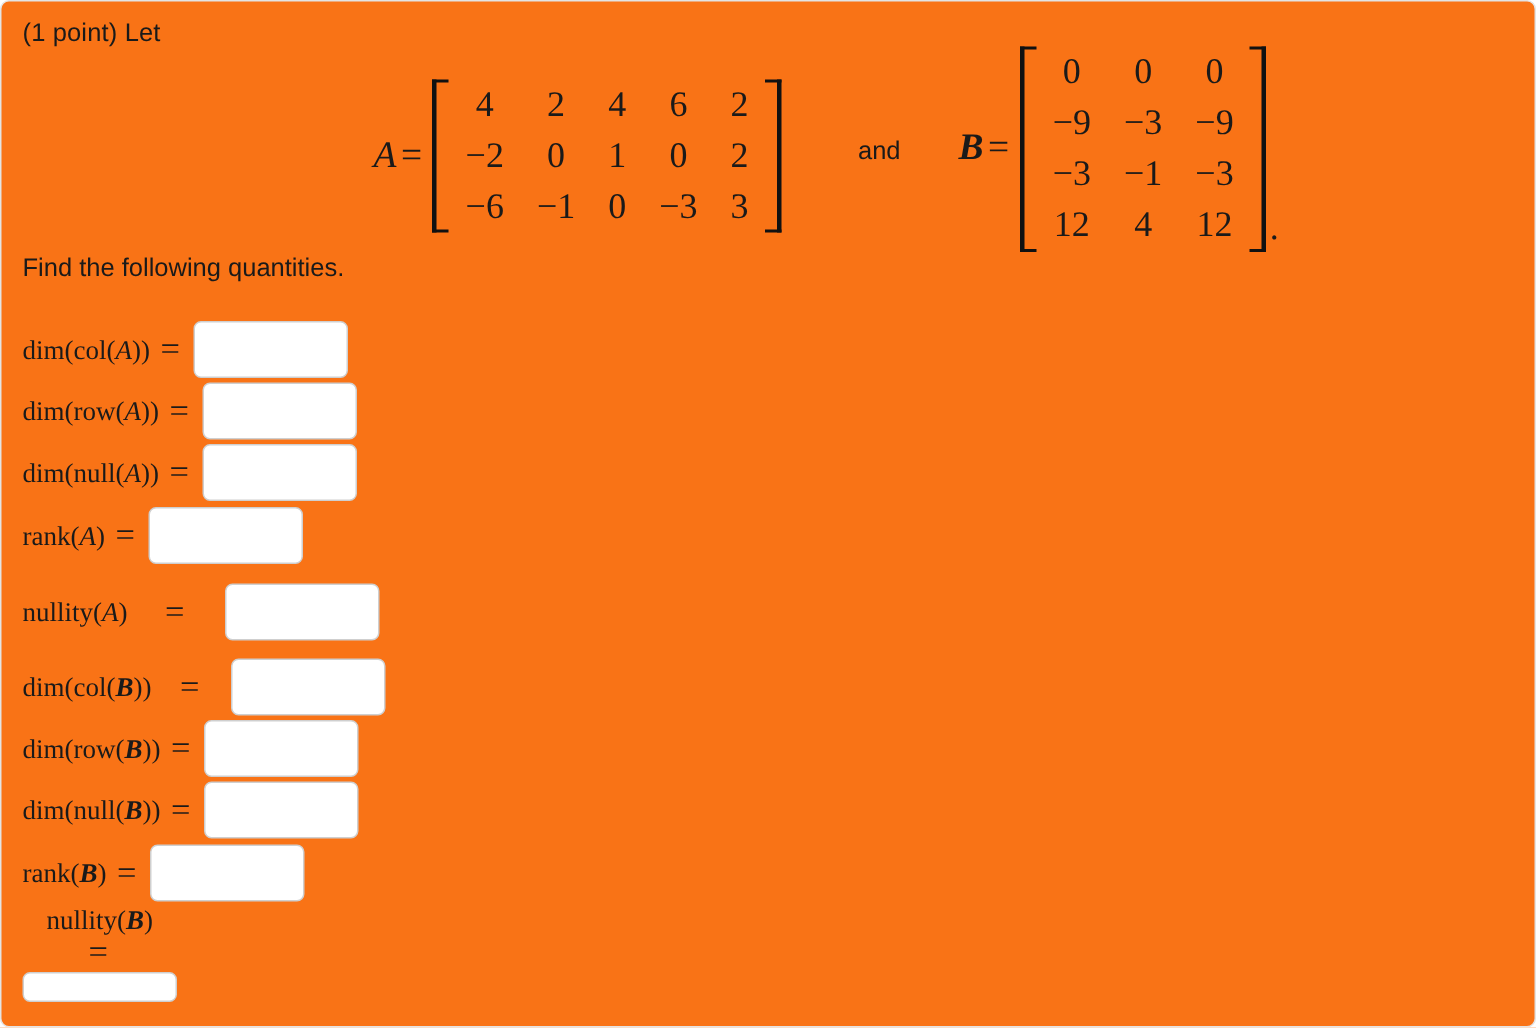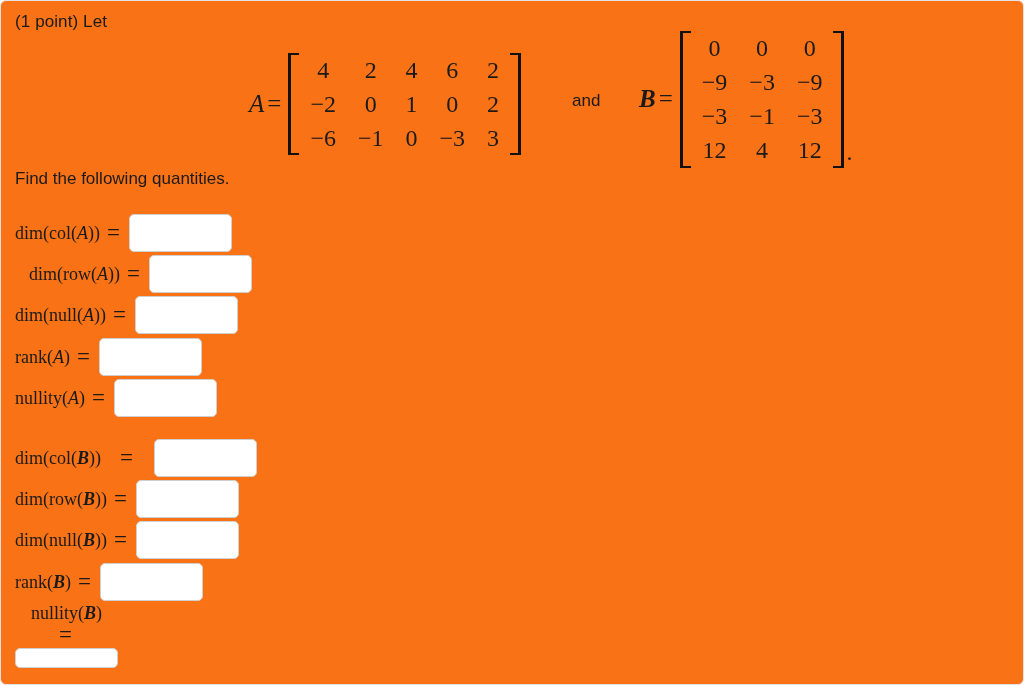--- a/index.html
+++ b/index.html
@@ -243,36 +243,36 @@
   </div>
 
   <div id="find-line" class="sans">Find the following quantities.</div>
 
   <div id="questions">
       <div class="q-row" style="top: 213px;">
         <span class="q-label"><span>dim(col(</span><i>A</i><span>))</span></span>
         <span class="q-eq">=</span>
         <input type="text" class="answer-box" placeholder="" style="">
       </div>
-      <div class="q-row" style="top: 254px; margin-left: 14px;">
+      <div class="q-row" style="top: 254px;">
         <span class="q-label"><span>dim(row(</span><i>A</i><span>))</span></span>
         <span class="q-eq">=</span>
         <input type="text" class="answer-box" placeholder="" style="">
       </div>
       <div class="q-row" style="top: 295px;">
         <span class="q-label"><span>dim(null(</span><i>A</i><span>))</span></span>
         <span class="q-eq">=</span>
         <input type="text" class="answer-box" placeholder="" style="">
       </div>
       <div class="q-row" style="top: 337px;">
         <span class="q-label"><span>rank(</span><i>A</i><span>)</span></span>
         <span class="q-eq">=</span>
         <input type="text" class="answer-box" placeholder="" style="">
       </div>
-      <div class="q-row" style="top: 378px;">
+      <div class="q-row" style="top: 388px; gap: 18px;">
         <span class="q-label"><span>nullity(</span><i>A</i><span>)</span></span>
         <span class="q-eq">=</span>
         <input type="text" class="answer-box" placeholder="" style="">
       </div>
       <div class="q-row" style="top: 438px; gap: 12px;">
         <span class="q-label"><span>dim(col(</span><b>B</b><span>))</span></span>
         <span class="q-eq">=</span>
         <input type="text" class="answer-box" placeholder="" style="">
       </div>
       <div class="q-row" style="top: 479px;">

